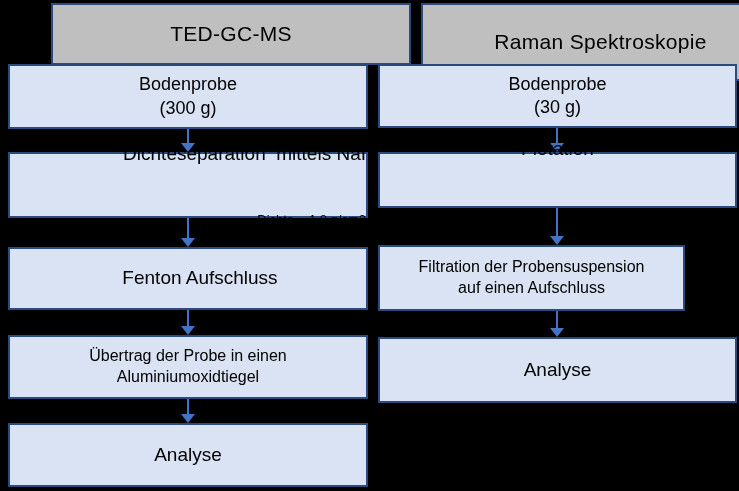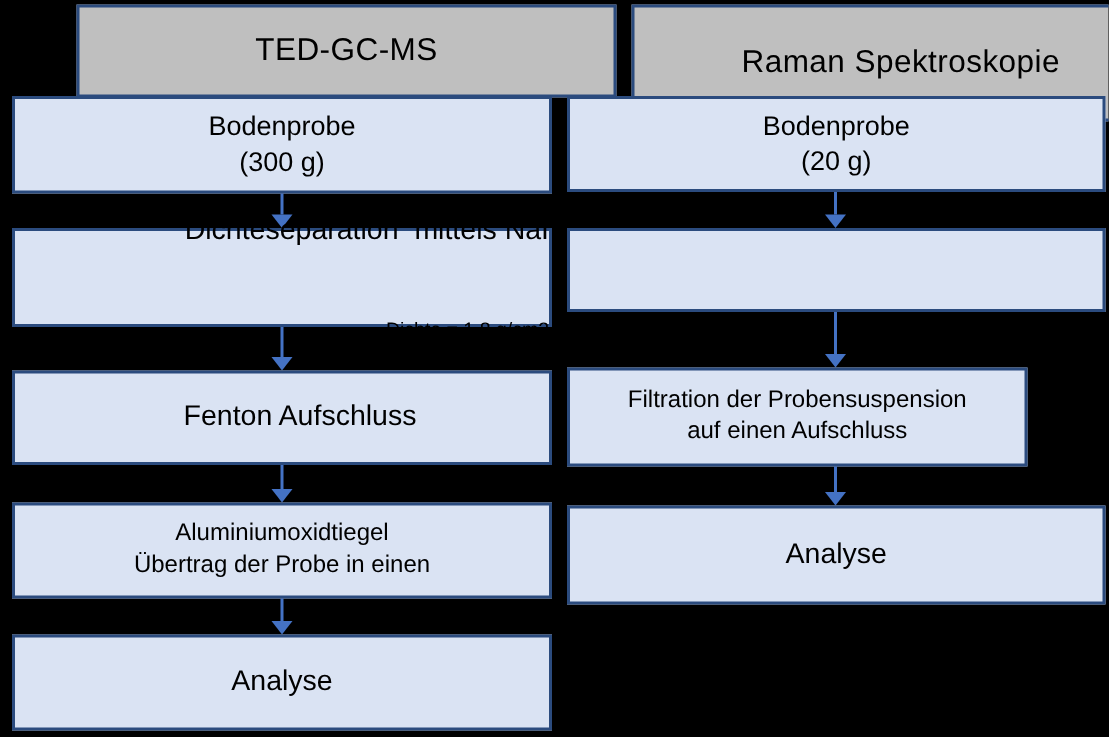--- a/index.html
+++ b/index.html
@@ -89,50 +89,52 @@
     <div class="box" style="left:8px;top:247px;width:360px;height:63px;padding-left:24px;">
       <span class="main-lg">Fenton Aufschluss</span>
     </div>
 
     <div class="arrow" style="left:181px;top:310px;height:25px;">
       <span class="shaft"></span>
       <span class="head"></span>
     </div>
 
     <div class="box" style="left:8px;top:335px;width:360px;height:64px;">
+      <span class="main-sm">Übertrag der Probe in einen</span>
       <span class="main-sm">Aluminiumoxidtiegel</span>
-      <span class="main-sm">Übertrag der Probe in einen</span>
     </div>
 
     <div class="arrow" style="left:181px;top:399px;height:24px;">
       <span class="shaft"></span>
       <span class="head"></span>
     </div>
 
     <div class="box" style="left:8px;top:423px;width:360px;height:64px;">
       <span class="main-lg">Analyse</span>
     </div>
   </section>
 
   <section>
     <div class="box header-box" style="left:378px;top:3px;width:359px;height:78px;">
       <span class="hdr">Raman Spektroskopie</span>
     </div>
 
     <div class="box" style="left:378px;top:64px;width:359px;height:64px;">
       <span class="main">Bodenprobe</span>
-      <span class="main">(20 g)</span>
+      <span class="main">(30 g)</span>
     </div>
 
     <div class="arrow" style="left:550px;top:128px;height:24px;">
       <span class="shaft"></span>
       <span class="head"></span>
     </div>
 
     <div class="box" style="left:378px;top:152px;width:359px;height:56px;">
+      <span class="main-lg">Flotation</span>
+      <span class="sub">Apparatur: µSEP (optimierte Version)</span>
     </div>
 
     <div class="arrow" style="left:550px;top:208px;height:37px;">
       <span class="shaft"></span>
       <span class="head"></span>
     </div>
 
     <div class="box" style="left:378px;top:245px;width:307px;height:66px;">
       <span class="main-sm">Filtration der Probensuspension</span>
       <span class="main-sm">auf einen Aufschluss</span>

